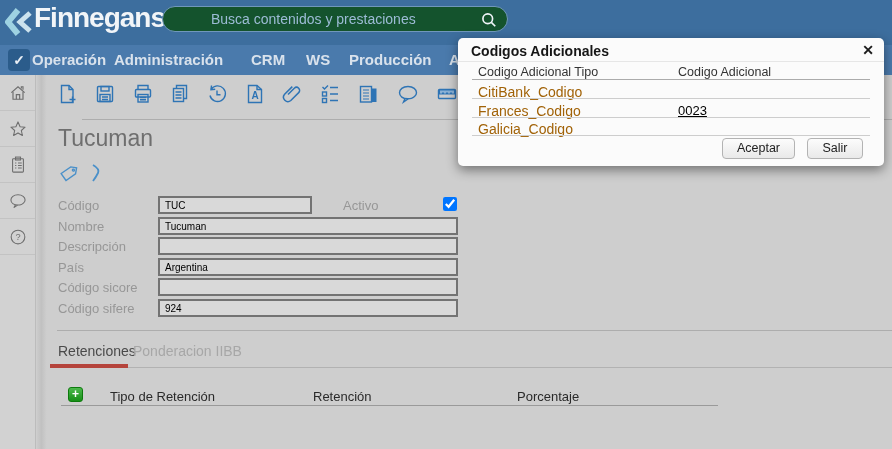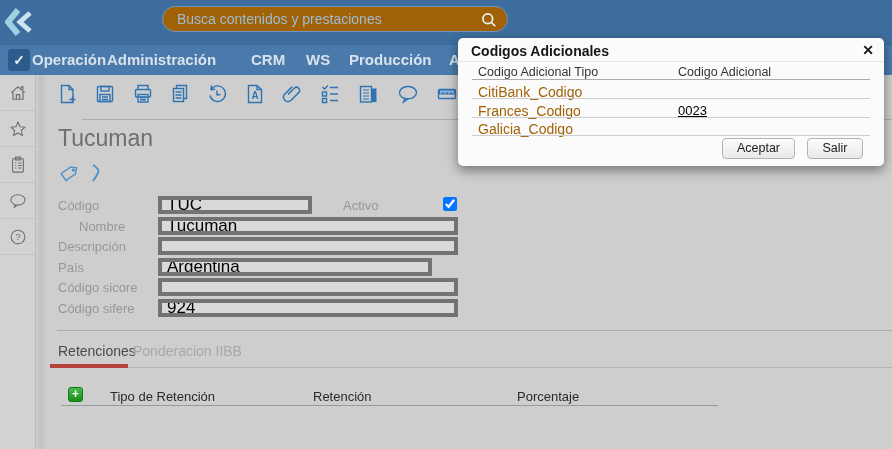--- a/index.html
+++ b/index.html
@@ -5,21 +5,21 @@
   * { margin:0; padding:0; box-sizing:border-box; }
   html,body { width:892px; height:449px; overflow:hidden;
     font-family:"Liberation Sans", sans-serif; background:#cecece; }
   .abs { position:absolute; }
 
   
   #header { position:absolute; left:0; top:0; width:892px; height:45px; background:#3d6e9e; }
   #logo-text { position:absolute; left:34px; top:2px; font-size:28px; font-weight:bold;
     color:#f2f5f8; letter-spacing:-1px; }
   #search-pill { position:absolute; left:162px; top:6px; width:346px; height:26px;
-    background:#a16207; border:1px solid #7097bb; border-radius:14px; }
+    background:#14532d; border:1px solid #7097bb; border-radius:14px;padding-left:34px; }
   #search-pill input { width:100%; height:100%; background:transparent; border:none; outline:none;
     padding:0 34px 0 14px; font-size:14px; color:#dbe7f0; font-family:"Liberation Sans",sans-serif; }
   #search-pill input::placeholder { color:#9dbcd6; opacity:1; }
   #search-icon { position:absolute; right:8px; top:3px; width:20px; height:20px; }
 
   
   #navbar { position:absolute; left:0; top:45px; width:892px; height:30px; background:#4a7aac; }
   .nav-item { position:absolute; top:6px; font-size:15px; font-weight:bold; color:#d9e2ec; cursor:pointer; }
   #nav-check { position:absolute; left:8px; top:4px; width:22px; height:22px; background:#2b5c8b;
     border-radius:4px; color:#e9eff5; font-size:14px; font-weight:bold; text-align:center; line-height:22px; }
@@ -34,21 +34,21 @@
 
   
   #content { position:absolute; left:47px; top:75px; width:845px; height:374px; background:#cecece; }
   .tool-btn { position:absolute; top:7px; width:24px; height:24px; cursor:pointer; }
   .hline { position:absolute; height:1px; background:#adadad; }
   #page-title { position:absolute; left:11px; top:50px; font-size:23px; color:#6f6f6f; }
   #tag-icon { position:absolute; left:11px; top:88px; width:22px; height:22px; }
   #chevron-right { position:absolute; left:41px; top:86px; width:18px; height:24px; }
   .form-label { position:absolute; left:11px; width:95px; font-size:13px; color:#979797; }
   .form-input { position:absolute; left:111px; height:18px; background:#d9d9d9;
-    border:4px solid #737373; font-size:17px; color:#000; padding:0 5px;
+    border:2px solid #737373; font-size:10px; color:#000; padding:0 5px;
     font-family:"Liberation Sans",sans-serif; }
   #activo-label { position:absolute; left:296px; font-size:13px; color:#979797; }
   #activo-checkbox { position:absolute; left:396px; width:14px; height:14px; }
 
   .tab { position:absolute; top:268px; font-size:14px; cursor:pointer; }
   #tab-underline-gray { position:absolute; left:10px; right:0; top:292px; height:1px; background:#b2b2b2; }
   #tab-underline-red { position:absolute; left:3px; top:289px; width:78px; height:4px; background:#b5443c; }
 
   #add-row-btn { position:absolute; left:21px; top:312px; width:15px; height:15px;
     background:linear-gradient(#4cb84c,#178f17); border:1px solid #0d7a0d; border-radius:3px;
@@ -75,35 +75,36 @@
 </head>
 <body>
 
 <div id="header">
   <span class="abs" style="left:5px;top:7px;">
     <svg width="28" height="30" viewBox="0 0 28 30">
       <path d="M13 3 L3 15 L13 27" stroke="#9ed2e2" stroke-width="6" fill="none"></path>
       <path d="M25 6 L15 15 L25 24" stroke="#cde3ee" stroke-width="5" fill="none"></path>
     </svg>
   </span>
+  <div id="logo-text">Finnegans</div>
   <div id="search-pill">
     <input type="text" placeholder="Busca contenidos y prestaciones" style="">
     <span id="search-icon">
       <svg width="20" height="20" viewBox="0 0 24 24">
         <circle cx="10.5" cy="10.5" r="5.8" fill="none" stroke="#f0f5f9" stroke-width="2"></circle>
         <path d="M14.8 14.8 L19.5 19.5" stroke="#f0f5f9" stroke-width="2"></path>
       </svg>
     </span>
   </div>
 </div>
 
 <div id="navbar">
   <div id="nav-check">✓</div>
   <span class="nav-item" style="left:32px;text-align:right;">Operación</span>
-  <span class="nav-item" style="left:107px;">Administración</span>
+  <span class="nav-item" style="left:114px;">Administración</span>
   <span class="nav-item" style="left:251px;">CRM</span>
   <span class="nav-item" style="left:306px;">WS</span>
   <span class="nav-item" style="left:349px;">Producción</span>
   <span class="nav-item" style="left:449px;">A</span>
 </div>
 
 <div id="sidebar">
   <div class="side-cell">
     <span>
       <svg width="20" height="20" viewBox="0 0 24 24" stroke="#6e6e6e" stroke-width="1.4" fill="none">
@@ -244,28 +245,28 @@
     <svg width="18" height="24" viewBox="0 0 18 24" stroke="#4a90c9" stroke-width="1.8" fill="none">
       <path d="M5 4 Q12 8 10 12 Q8 16 5 20"></path>
     </svg>
   </span>
 
   <span class="form-label" style="top:123px;">Código</span>
   <input class="form-input" style="top: 121px; width: 154px;" type="text" value="TUC">
   <span id="activo-label" style="top:123px;">Activo</span>
   <input type="checkbox" id="activo-checkbox" style="top: 122px;" checked="true">
 
-  <span class="form-label" style="top:144px;margin-left:21px;">Nombre</span>
+  <span class="form-label" style="top:144px;">Nombre</span>
   <input class="form-input" style="top: 142px; width: 300px;" type="text" value="Tucuman">
 
   <span class="form-label" style="top:164px;">Descripción</span>
   <input class="form-input" style="top: 162px; width: 300px;" type="text" value="">
 
   <span class="form-label" style="top:185px;">País</span>
-  <input class="form-input" style="top: 183px; width: 274px;" type="text" value="Argentina">
+  <input class="form-input" style="top: 183px; width: 300px;" type="text" value="Argentina">
 
   <span class="form-label" style="top:205px;">Código sicore</span>
   <input class="form-input" style="top: 203px; width: 300px;" type="text" value="">
 
   <span class="form-label" style="top:226px;">Código sifere</span>
   <input class="form-input" style="top: 224px; width: 300px;" type="text" value="924">
 
   <div class="hline" style="left:10px; right:0; top:255px;"></div>
 
   <span class="tab" style="left:11px; color:#4a4a4a;">Retenciones</span>

